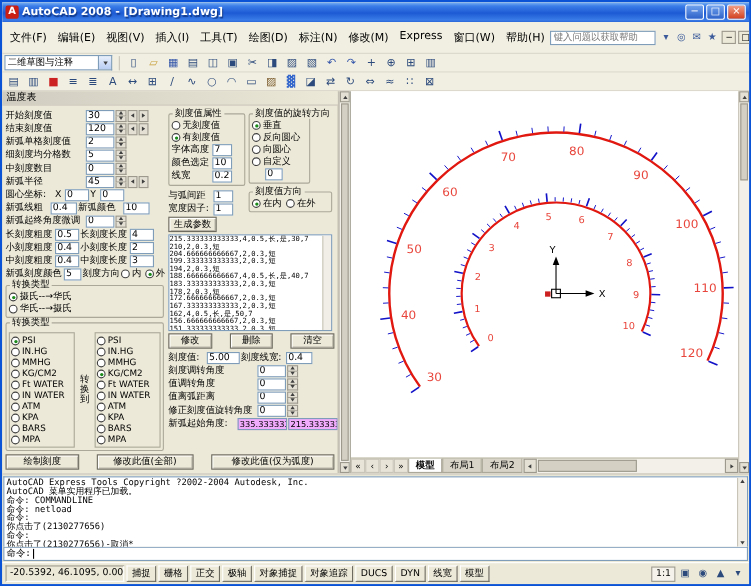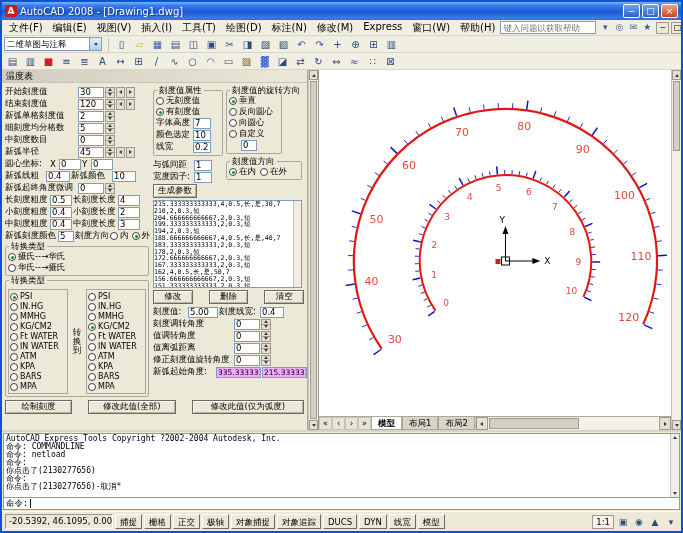--- a/index.html
+++ b/index.html
@@ -1,25 +1,25 @@
 <!DOCTYPE html>
 <html><head>
 <meta charset="utf-8">
 <style>
 *{box-sizing:border-box;margin:0;padding:0}
 html,body{width:683px;height:533px;overflow:hidden}
 body{font-family:"DejaVu Sans",sans-serif;font-size:9px;color:#000;background:#ece9d8}
 .win{position:relative;width:683px;height:533px;border:2px solid #0a52d6;display:flex;flex-direction:column;background:#ece9d8;overflow:hidden}
 .titlebar{height:18px;flex:none;display:flex;align-items:center;gap:3px;padding:0 3px;background:linear-gradient(180deg,#7ab3f4 0%,#3a7ce8 20%,#1c5ad4 55%,#3a7ce8 90%,#2a66d8 100%)}
 .app-ico{width:12px;height:12px;background:#c81e14;color:#fff;font:bold 9px/12px "DejaVu Sans",sans-serif;text-align:center;border-radius:2px;flex:none}
-.title-txt{flex:1;color:#fff;font-weight:normal;font-size:10px;text-shadow:1px 1px 1px #123a8a;white-space:nowrap;overflow:hidden}
+.title-txt{flex:1;color:#fff;font-weight:bold;font-size:10px;text-shadow:1px 1px 1px #123a8a;white-space:nowrap;overflow:hidden}
 .wbtns{display:flex;gap:2px}
 .wbtn{width:17px;height:14px;border-radius:2px;border:1px solid #fff;background:linear-gradient(#70a2ee,#2e62c8);color:#fff;font-size:9px;line-height:12px;text-align:center}
 .wbtn.close{background:linear-gradient(#f0a088,#d2401e)}
-.menubar{height:16px;flex:none;display:flex;align-items:center;background:#f1efe2;border-bottom:1px solid #d8d4c8;padding:0 2px}
+.menubar{height:29px;flex:none;display:flex;align-items:center;background:#f1efe2;border-bottom:1px solid #d8d4c8;padding:0 2px}
 .menu-items{display:flex}
 .mi{padding:1px 5px;font-size:10px;white-space:nowrap}
 .menu-right{margin-left:auto;display:flex;align-items:center;gap:2px}
 .help-search{width:96px;height:13px;border:1px solid #7f9db9;font:8.5px "DejaVu Sans",sans-serif;padding:0 2px}
 .mr-ico{width:14px;height:13px;text-align:center;font-size:9px;line-height:13px;color:#3a5a9a;font-style:normal}
 .doc-btn{width:13px;height:12px;border:1px solid #9d9a8d;background:#ece9d8;font-size:8px;line-height:10px;text-align:center}
 .tbrow{height:17px;flex:none;display:flex;align-items:center;gap:1px;padding:0 2px;background:#f1efe2;border-bottom:1px solid #d8d4c8}
 .ws-combo{display:flex;align-items:center;height:14px;margin-right:3px}
 .ws-box{width:86px;height:14px;background:#fff;border:1px solid #7f9db9;font-size:8.5px;line-height:12px;padding:0 2px;white-space:nowrap;overflow:hidden}
 .cmb-btn{width:12px;height:14px;background:linear-gradient(#e8f0fc,#b8cdf2);border:1px solid #7f9db9;border-left:none;display:flex;align-items:center;justify-content:center}
@@ -902,20 +902,21 @@
         </span>
     </div>
 
   </div>
 
   <div class="cmdwin">
     <div class="cmd-hist">
       <div>
 
       <div class="cmdline">AutoCAD Express Tools Copyright ?2002-2004 Autodesk, Inc.</div>
+          <div class="cmdline">AutoCAD 菜单实用程序已加载。</div>
           <div class="cmdline">命令: COMMANDLINE</div>
           <div class="cmdline">命令: netload</div>
           <div class="cmdline">命令:</div>
           <div class="cmdline">你点击了(2130277656)</div>
           <div class="cmdline">命令:</div>
           <div class="cmdline">你点击了(2130277656)-取消*</div>
         </div>
       <div class="cmd-sb">
           <i class="tri-u" style="margin-top:2px"></i>
           <i class="tri-d" style="margin-bottom:2px"></i>

